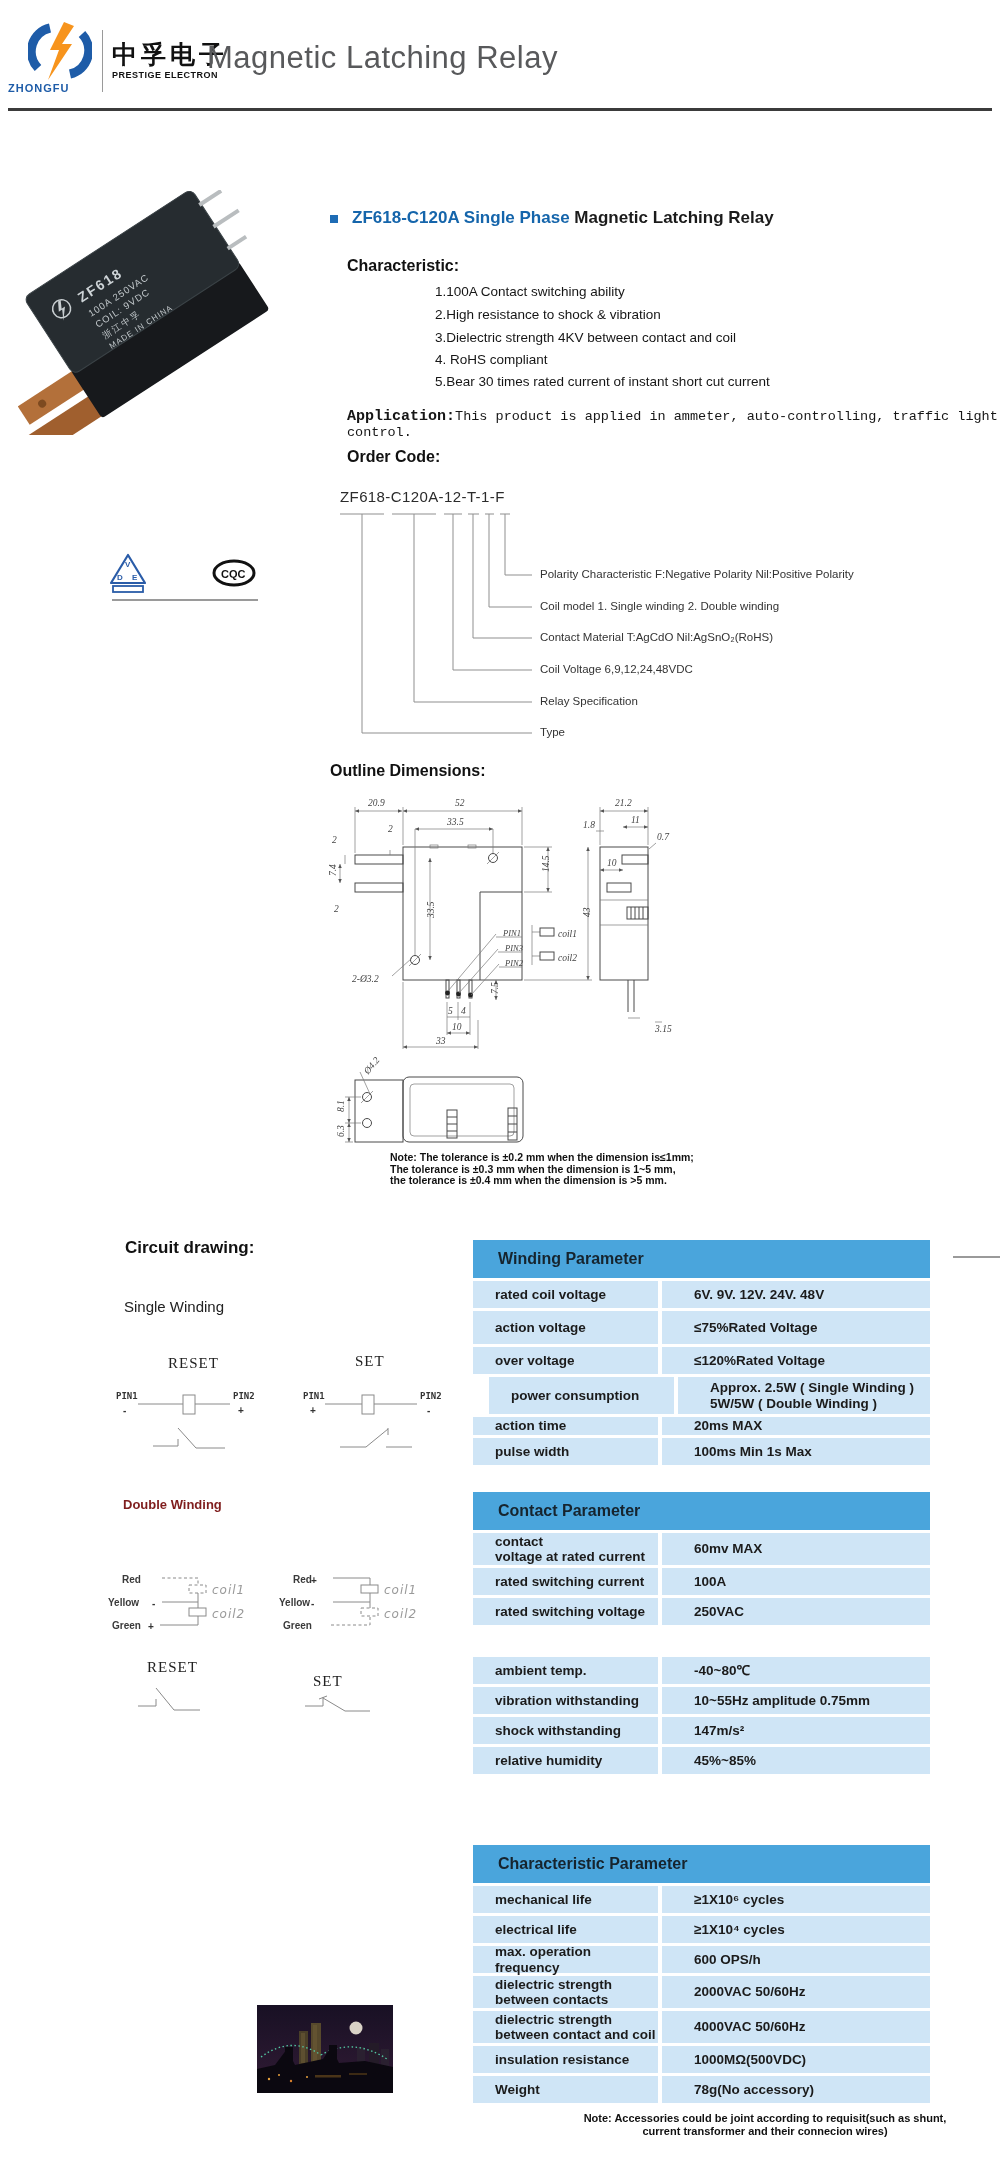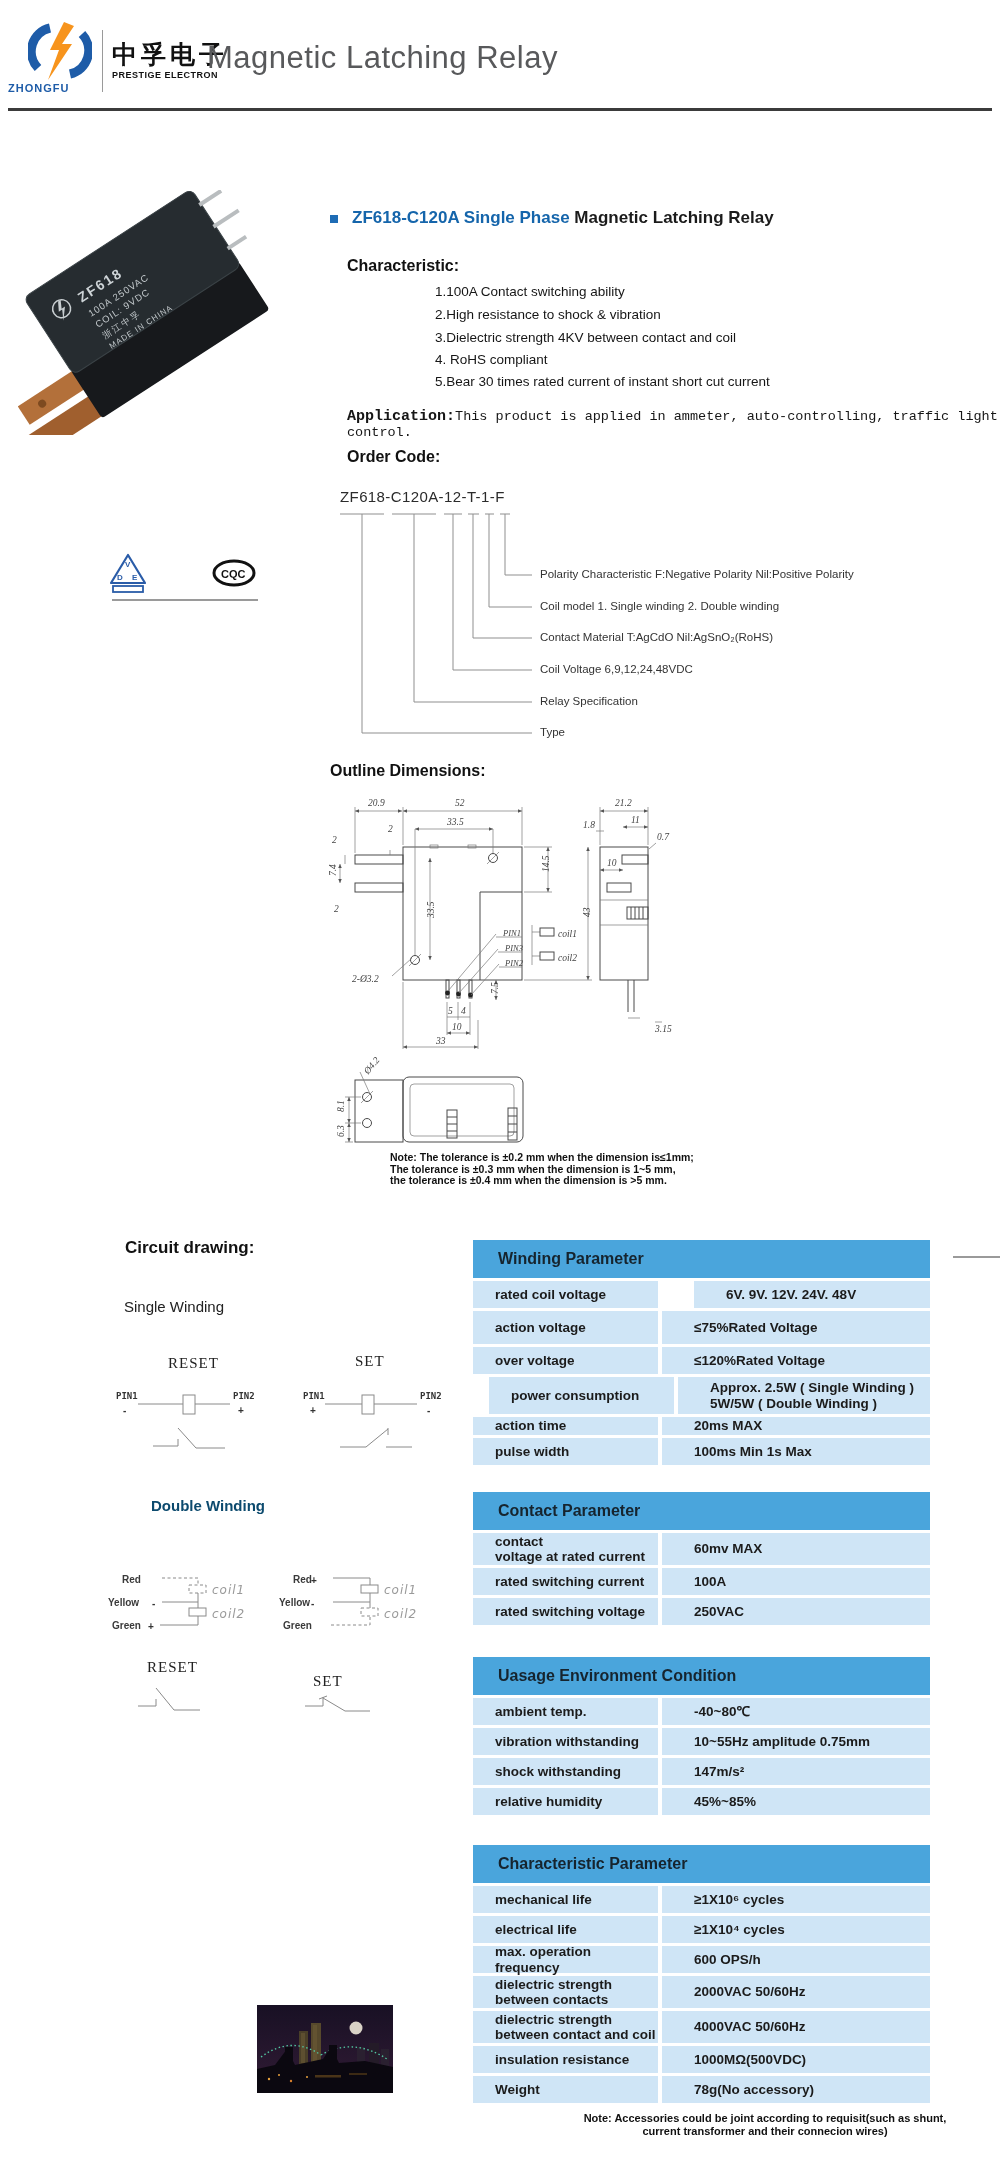--- a/index.html
+++ b/index.html
@@ -25,21 +25,21 @@
   .oc-label{font-size:11.5px;color:#333;white-space:nowrap;}
   
   .note-block{font-size:10.5px;font-weight:700;color:#111;line-height:11.5px;}
   .dim{font:italic 9.5px "Liberation Serif",serif;fill:#444;}
   .dimb{font:italic 8.5px "Liberation Serif",serif;fill:#444;}
   .ol-line{stroke:#4a4a4a;stroke-width:1;fill:none;}
   .ol-thin{stroke:#787878;stroke-width:0.7;fill:none;}
   
   .circ-heading{font-size:17px;font-weight:700;color:#111;}
   .circ-sub{font-size:15px;color:#222;}
-  .circ-sub2{font-size:15px;font-weight:700;color:#0c4a6e;margin-left:28px;}
+  .circ-sub2{font-size:13px;font-weight:700;color:#7f1d1d;}
   .seriflab{font:15px "Liberation Serif",serif;fill:#222;letter-spacing:1px;}
   .pinlab{font:700 9px "DejaVu Sans Mono",monospace;fill:#333;}
   .signlab{font:700 10px "Liberation Sans",sans-serif;fill:#333;}
   .wirelab{font:700 10px "Liberation Sans",sans-serif;fill:#3a3a3a;}
   .coillab{font:italic 12px "DejaVu Sans",sans-serif;fill:#9a9a9a;letter-spacing:1px;}
   .cw{stroke:#8a8a8a;stroke-width:1;fill:none;}
   .cwd{stroke:#8a8a8a;stroke-width:1;fill:none;stroke-dasharray:3 2.5;}
   
   .ptable{position:absolute;left:473px;width:457px;}
   .thead{height:38px;background:#4aa5dc;display:flex;align-items:center;padding-left:25px;font-size:16px;font-weight:700;color:#16242e;margin-bottom:3px;box-sizing:border-box;}
@@ -399,21 +399,21 @@
     </g>
   </svg>
 
   <div class="abs decor-line" style="left:953px;top:1256px;width:47px;height:2px"></div>
 
   <div class="ptable" style="top:1240px">
     <div class="thead">
         <span>Winding Parameter</span>
       </div>
     <div class="rows">
-        <div class="trow" style="height: 27px; gap: 32px;">
+        <div class="trow" style="height: 27px;">
           <div class="tcell tlabel">rated coil voltage</div>
           <div class="tcell tvalue">6V. 9V. 12V. 24V. 48V</div>
         </div>
         <div class="trow" style="height: 33px;">
           <div class="tcell tlabel">action voltage</div>
           <div class="tcell tvalue">≤75%Rated Voltage</div>
         </div>
         <div class="trow" style="height: 27px;">
           <div class="tcell tlabel">over voltage</div>
           <div class="tcell tvalue">≤120%Rated Voltage</div>
@@ -449,23 +449,20 @@
           <div class="tcell tvalue">100A</div>
         </div>
         <div class="trow" style="height: 27px;">
           <div class="tcell tlabel">rated switching voltage</div>
           <div class="tcell tvalue">250VAC</div>
         </div>
       </div>
   </div>
 
   <div class="ptable" style="top:1657px">
-    <div class="thead">
-        <span>Uasage Environment Condition</span>
-      </div>
     <div class="rows">
         <div class="trow" style="height: 27px;">
           <div class="tcell tlabel">ambient temp.</div>
           <div class="tcell tvalue">-40~80℃</div>
         </div>
         <div class="trow" style="height: 27px;">
           <div class="tcell tlabel">vibration withstanding</div>
           <div class="tcell tvalue">10~55Hz  amplitude 0.75mm</div>
         </div>
         <div class="trow" style="height: 27px;">

